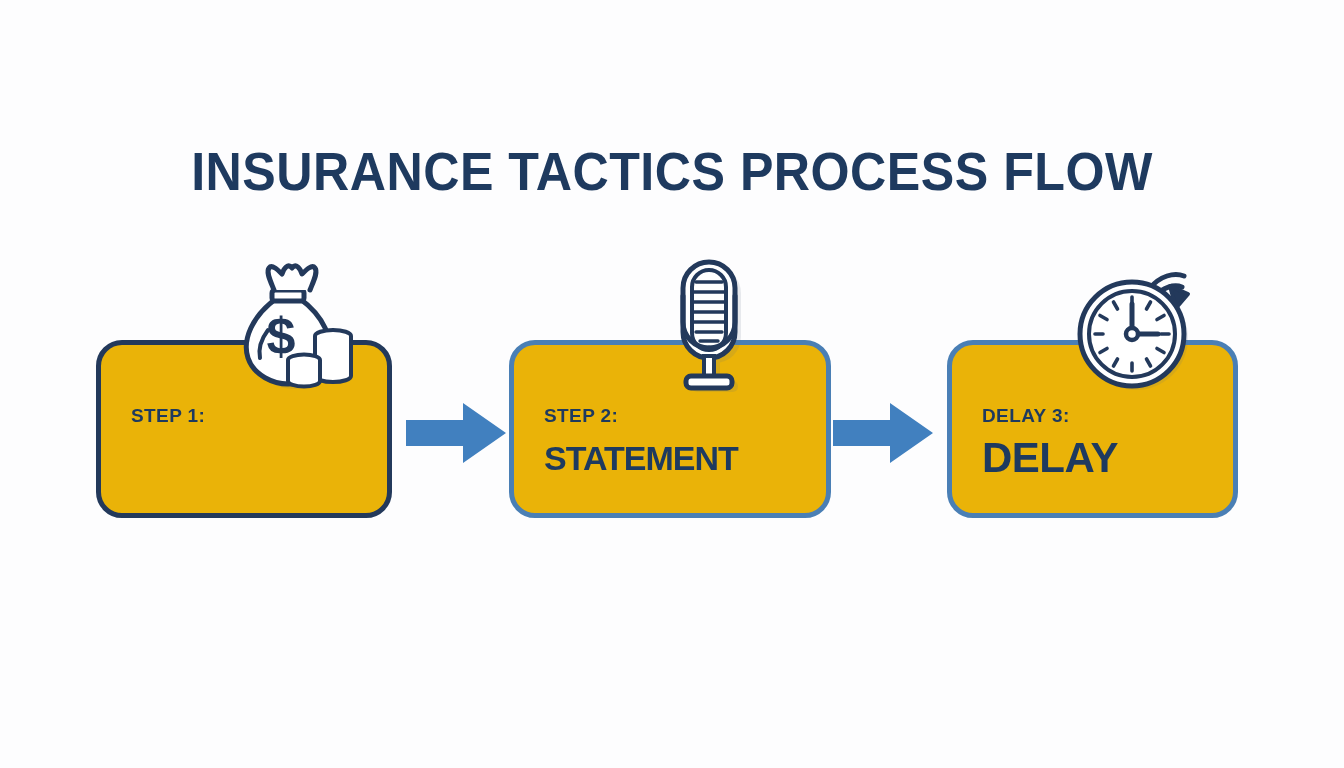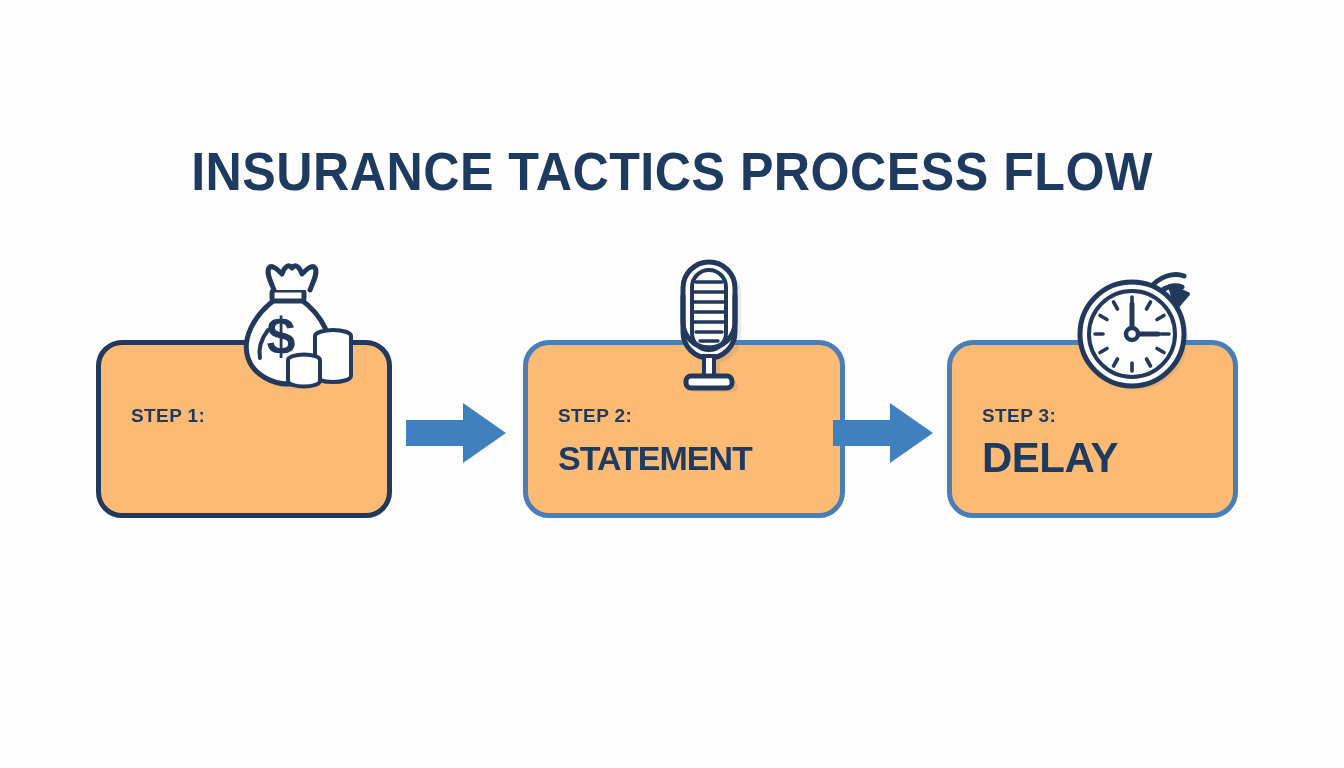--- a/index.html
+++ b/index.html
@@ -48,25 +48,25 @@
     top: 300px;
     width: 1344px;
     height: 240px;
   }
 
   .step-box {
     position: absolute;
     top: 40px;
     height: 178px;
     border-radius: 26px;
-    background: #fdba74;
+    background: #eab308;
     box-sizing: border-box;
   }
   .step-box.s1 { left: 96px;  width: 296px; border: 5px solid #23395b; }
-  .step-box.s2 { left: 523px; width: 322px; border: 5px solid #4a7fb5; }
+  .step-box.s2 { left: 509px; width: 322px; border: 5px solid #4a7fb5; }
   .step-box.s3 { left: 947px; width: 291px; border: 5px solid #4a7fb5; }
 
   .step-text {
     position: absolute;
     left: 30px;
     top: 60px;
     text-align: left;
   }
   .step-label {
     font-size: 19px;
@@ -209,21 +209,21 @@
     </div>
 
     <div class="arrow a2">
       <svg width="100" height="60" viewBox="0 0 100 60" fill="none">
         <path d="M0 17 H57 V0 L100 30 L57 60 V43 H0 Z" fill="#4180bf"></path>
       </svg>
     </div>
 
     <div class="step-box s3">
       <div class="step-text">
-        <div class="step-label">STEP 3:</div>
+        <div class="step-label">DELAY 3:</div>
         <div class="step-title">DELAY</div>
       </div>
     </div>
 
     <div class="step-icon icon-clock">
       <svg width="135" height="140" viewBox="0 0 135 140" fill="none">
         <g transform="translate(4,6)">
 
           <circle cx="64" cy="74" r="52" fill="#5a6a80" opacity="0.13"></circle>
 

